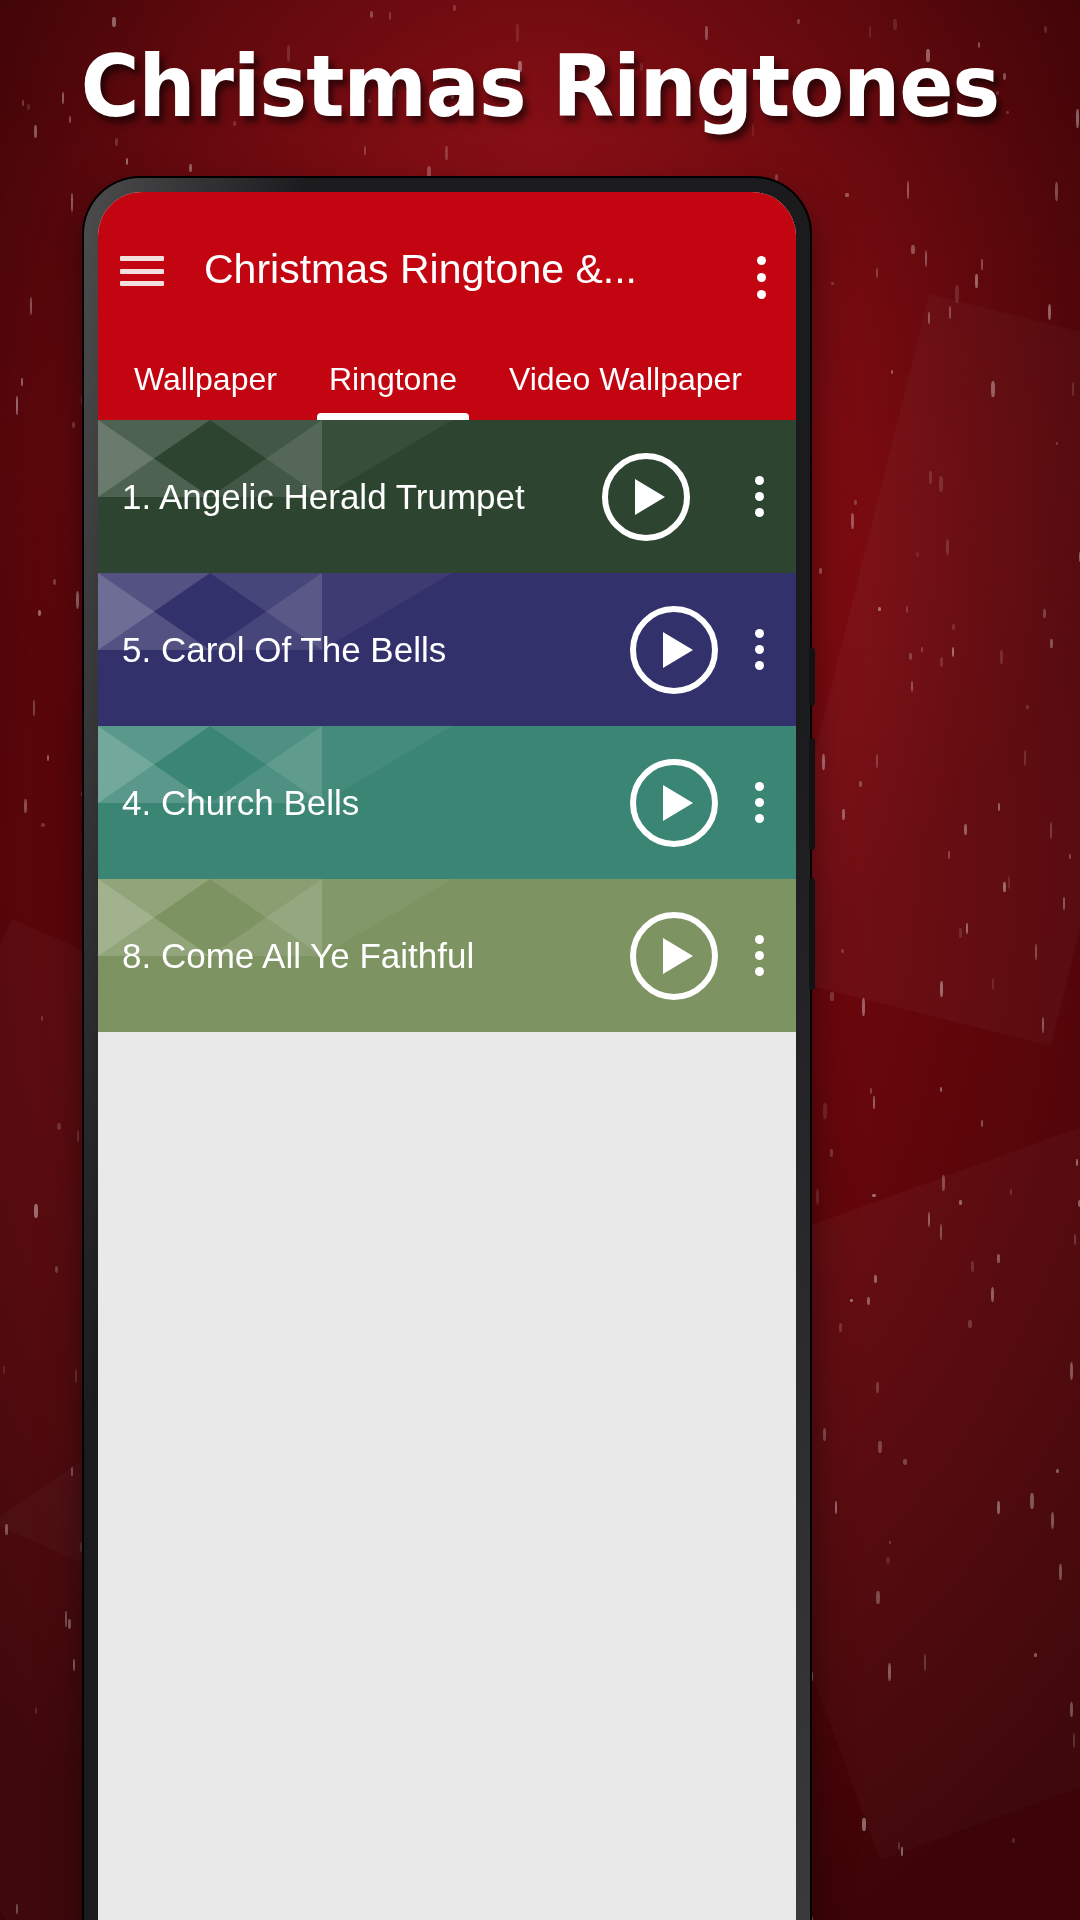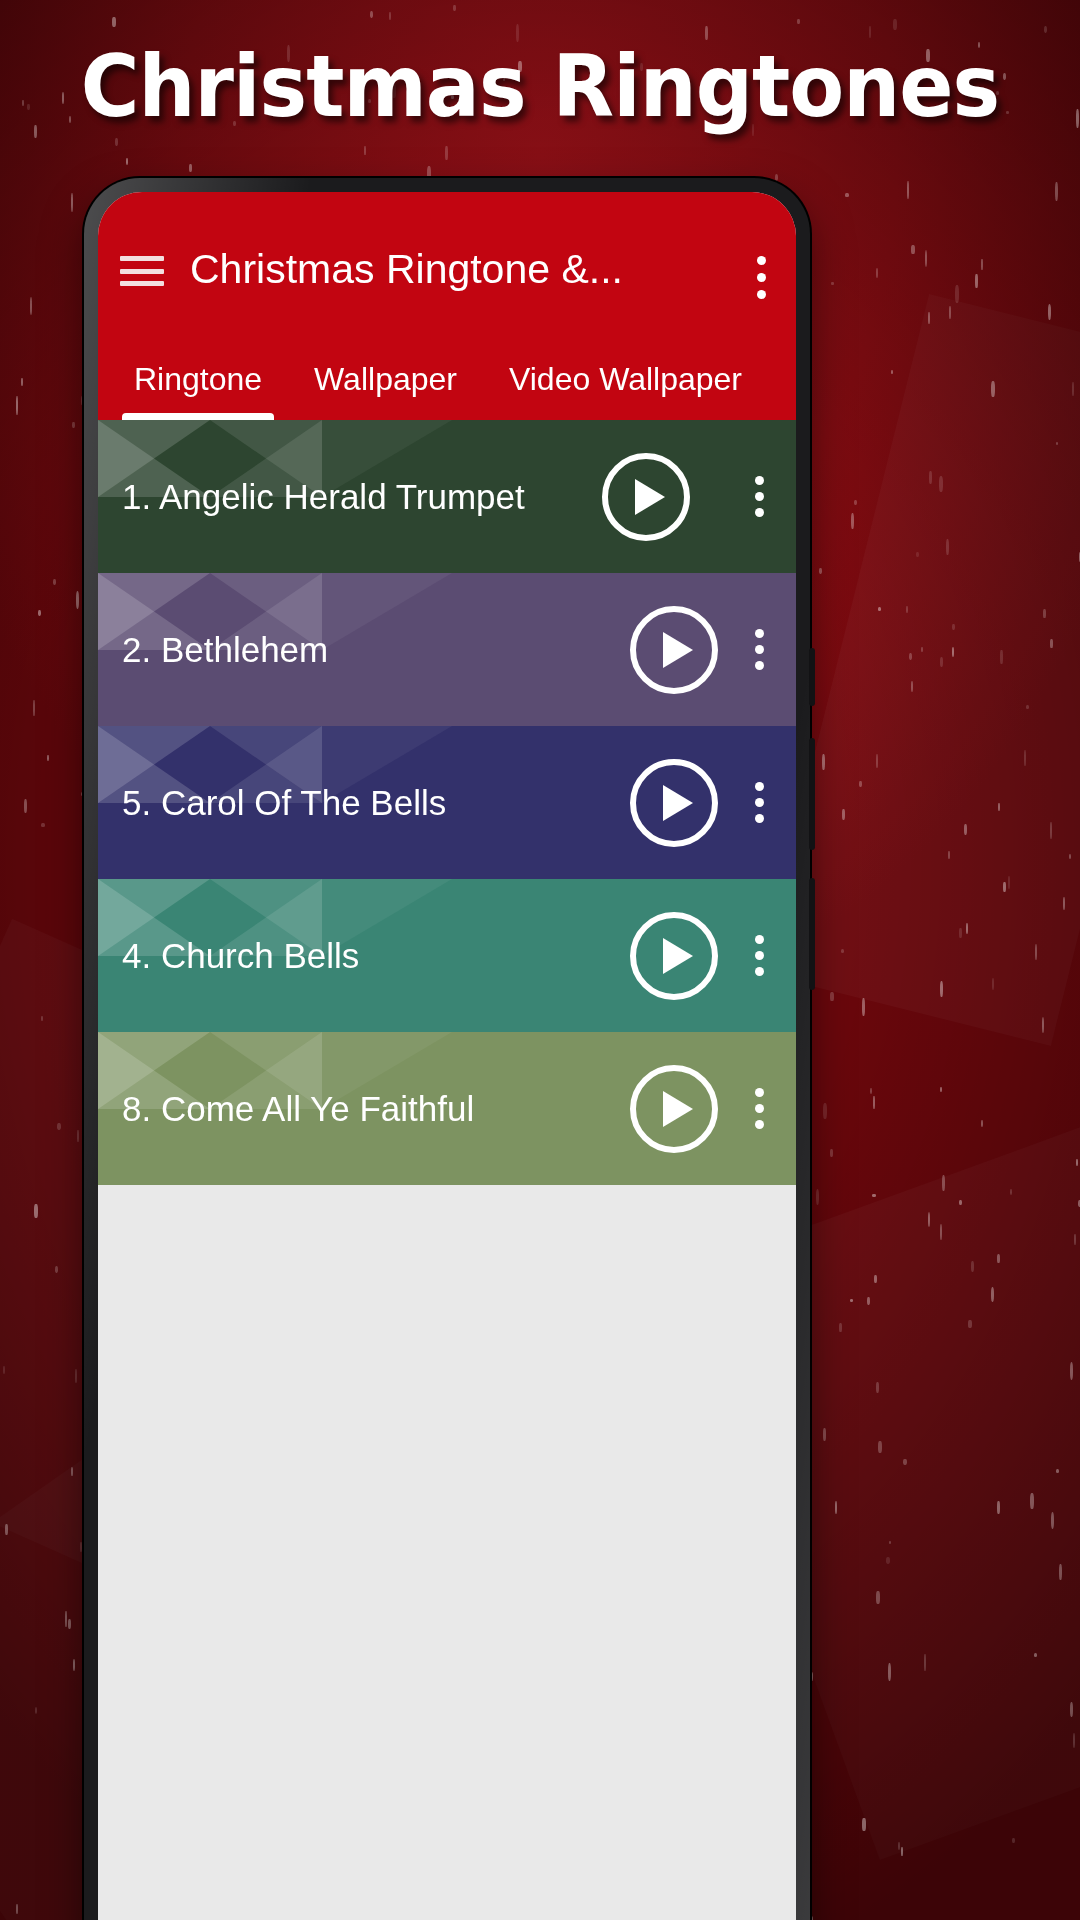--- a/index.html
+++ b/index.html
@@ -78,21 +78,21 @@
     background:#c20511;
     padding:52px 22px 0 22px;
     height:158px;box-sizing:border-box;
     display:flex;align-items:flex-start;
   }
   .hamburger{width:44px;height:30px;display:flex;flex-direction:column;justify-content:space-between;margin-top:12px;flex:0 0 auto;}
   .hamburger i{display:block;height:5px;background:#f3dfe0;border-radius:1px;}
   #appbar-title{
     flex:1 1 auto;
     color:#fff;font-size:41px;font-weight:400;
-    margin-left:26px;margin-top:2px;
+    margin-left:40px;margin-top:2px;
     white-space:nowrap;overflow:hidden;
   }
   .kebab{width:10px;flex:0 0 auto;display:flex;flex-direction:column;gap:8px;align-items:center;margin-top:12px;margin-right:8px;}
   .kebab i{width:9px;height:9px;border-radius:50%;background:#fff;display:block;}
 
   
   #tabs{
     background:#c20511;
     display:flex;align-items:flex-end;
     height:70px;padding:0 10px;box-sizing:border-box;
@@ -702,49 +702,33 @@
       </div>
       <div id="appbar-title">Christmas Ringtone &amp;...</div>
       <div class="kebab">
         <i></i>
           <i></i>
           <i></i>
       </div>
     </div>
 
     <div id="tabs">
+        <div class="tab">Wallpaper</div>
         <div class="tab active">Ringtone</div>
-        <div class="tab">Wallpaper</div>
         <div class="tab">Video Wallpaper</div>
       </div>
 
     <div id="list">
         <div class="row" style="background: rgb(45, 69, 48); gap: 28px;">
           <div class="tri t-a"></div>
           <div class="tri t-b"></div>
           <div class="tri t-c"></div>
           <div class="tri t-d"></div>
           <div class="tri t-e"></div>
           <div class="row-title">1. Angelic Herald Trumpet</div>
-          <div class="play">
-            <span></span>
-          </div>
-          <div class="row-kebab">
-            <i></i>
-            <i></i>
-            <i></i>
-          </div>
-        </div>
-        <div class="row" style="background: rgb(91, 76, 114);">
-          <div class="tri t-a"></div>
-          <div class="tri t-b"></div>
-          <div class="tri t-c"></div>
-          <div class="tri t-d"></div>
-          <div class="tri t-e"></div>
-          <div class="row-title">2. Bethlehem</div>
           <div class="play">
             <span></span>
           </div>
           <div class="row-kebab">
             <i></i>
             <i></i>
             <i></i>
           </div>
         </div>
         <div class="row" style="background: rgb(51, 49, 107);">

